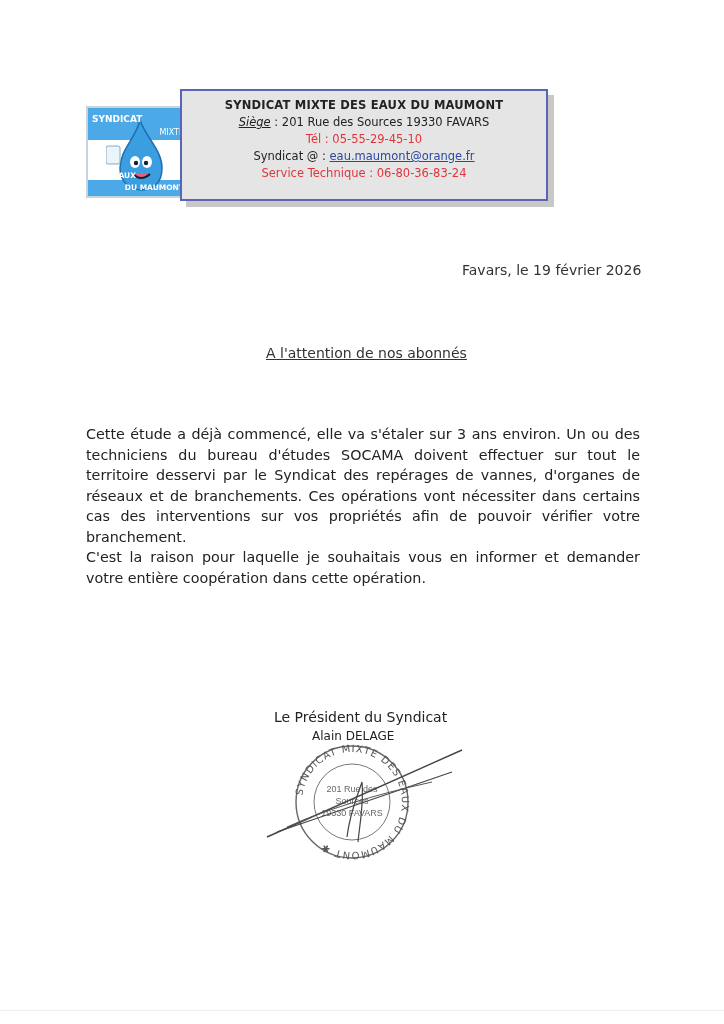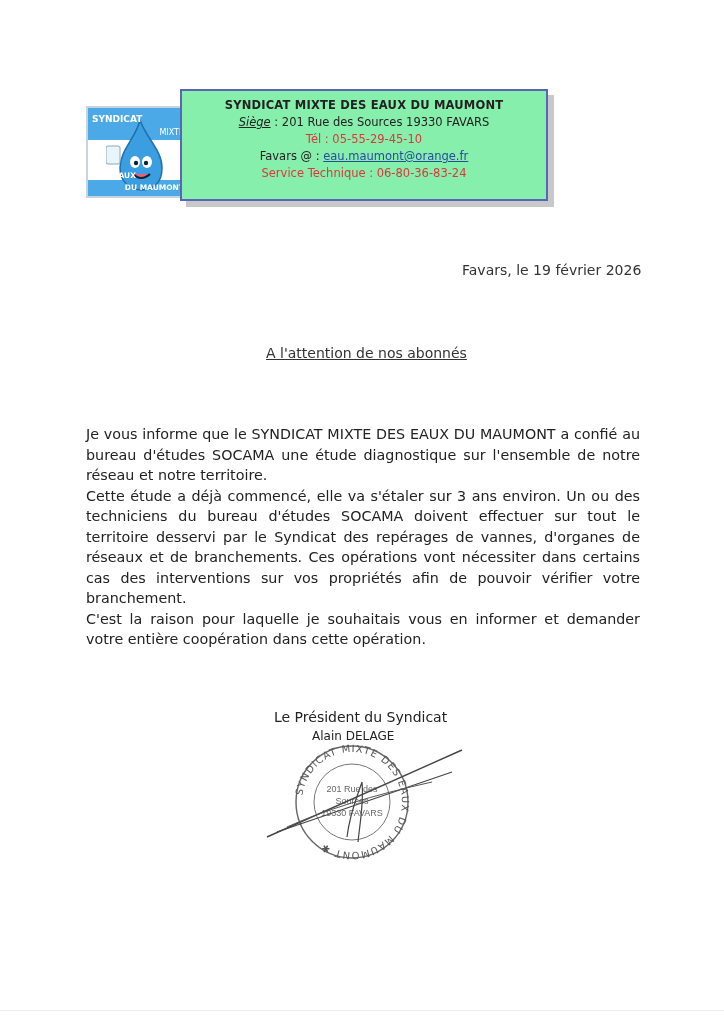--- a/index.html
+++ b/index.html
@@ -13,21 +13,21 @@
   }
   .logo .band-top { position: absolute; left: 4px; top: 6px; font-size: 9px; font-weight: bold; color: #fff; }
   .logo .band-mixte { position: absolute; right: 4px; top: 20px; font-size: 8px; font-weight: normal; color: #fff; }
   .logo .band-b1 { position: absolute; left: 6px; bottom: 16px; font-size: 7.5px; font-weight: bold; color: #fff; }
   .logo .band-b2 { position: absolute; right: 4px; bottom: 4px; font-size: 7.5px; font-weight: bold; color: #fff; }
   .logo .white-strip { position: absolute; left: 0; right: 0; top: 32px; height: 40px; background: #ffffff; }
   .logo svg { position: absolute; left: 18px; top: 8px; }
 
   .header-box {
     position: absolute; left: 180px; top: 89px; width: 368px; height: 112px;
-    border: 2px solid #5a64b8; box-sizing: border-box; background: #86efac;
+    border: 2px solid #5a64b8; box-sizing: border-box; background: #e5e5e5;
     box-shadow: 6px 6px 0 #c8c8c8;
     text-align: center; font-size: 11.5px; line-height: 17px; padding-top: 6px;
   }
   .header-box .org { font-weight: bold; letter-spacing: 0.2px; }
   .header-box .red { color: #e0353b; }
   .header-box .link { color: #2a4aa0; text-decoration: underline; }
   .header-box .u { text-decoration: underline; font-style: italic; }
 
   .date { position: absolute; left: 462px; top: 262px; font-size: 14px; color: #333; }
   .subject { position: absolute; left: 266px; top: 345px; font-size: 14px; text-decoration: underline; color: #333; }
@@ -59,29 +59,28 @@
   <span class="band-top">SYNDICAT</span>
   <span class="band-mixte">MIXTE</span>
   <span class="band-b1">DES EAUX</span>
   <span class="band-b2">DU MAUMONT</span>
 </div>
 
 <div class="header-box">
   <div class="org">SYNDICAT MIXTE DES EAUX DU MAUMONT</div>
   <div><span class="u">Siège</span><span> : 201 Rue des Sources 19330 FAVARS</span></div>
   <div class="red">Tél : 05-55-29-45-10</div>
-  <div><span>Favars @ : </span><span class="link">eau.maumont@orange.fr</span></div>
+  <div><span>Syndicat @ : </span><span class="link">eau.maumont@orange.fr</span></div>
   <div class="red">Service Technique : 06-80-36-83-24</div>
 </div>
 
 <div class="date">Favars, le 19 février 2026</div>
 <div class="subject">A l'attention de nos abonnés</div>
 
 <div class="body-text">
-  <p>Je vous informe que le SYNDICAT MIXTE DES EAUX DU MAUMONT a confié au bureau d'études SOCAMA une étude diagnostique sur l'ensemble de notre réseau et notre territoire.</p>
   <p>Cette étude a déjà commencé, elle va s'étaler sur 3 ans environ. Un ou des techniciens du bureau d'études SOCAMA doivent effectuer sur tout le territoire desservi par le Syndicat des repérages de vannes, d'organes de réseaux et de branchements. Ces opérations vont nécessiter dans certains cas des interventions sur vos propriétés afin de pouvoir vérifier votre branchement.</p>
   <p>C'est la raison pour laquelle je souhaitais vous en informer et demander votre entière coopération dans cette opération.</p>
 </div>
 
 <div class="sig-title">Le Président du Syndicat</div>
 <div class="sig-name">Alain DELAGE</div>
 
 <svg class="stamp" width="210" height="120" viewBox="0 0 210 120">
   <defs>
     <path id="ring" d="M90 60 m-50 0 a50 50 0 1 1 100 0 a50 50 0 1 1 -100 0"></path>

